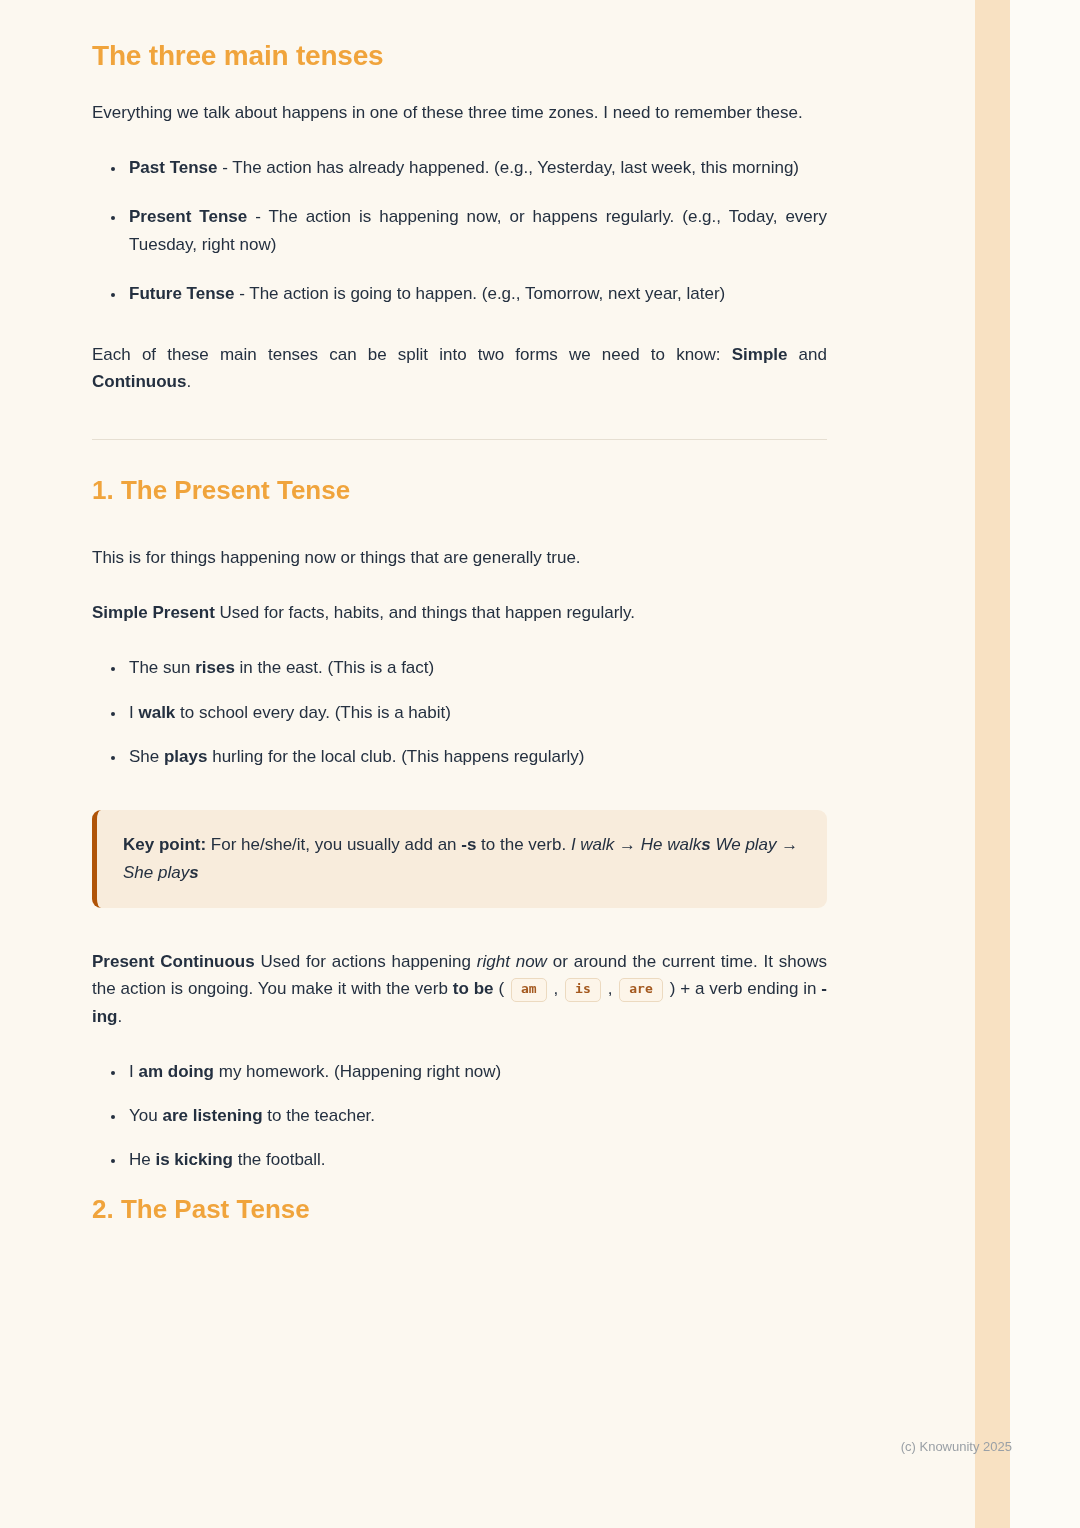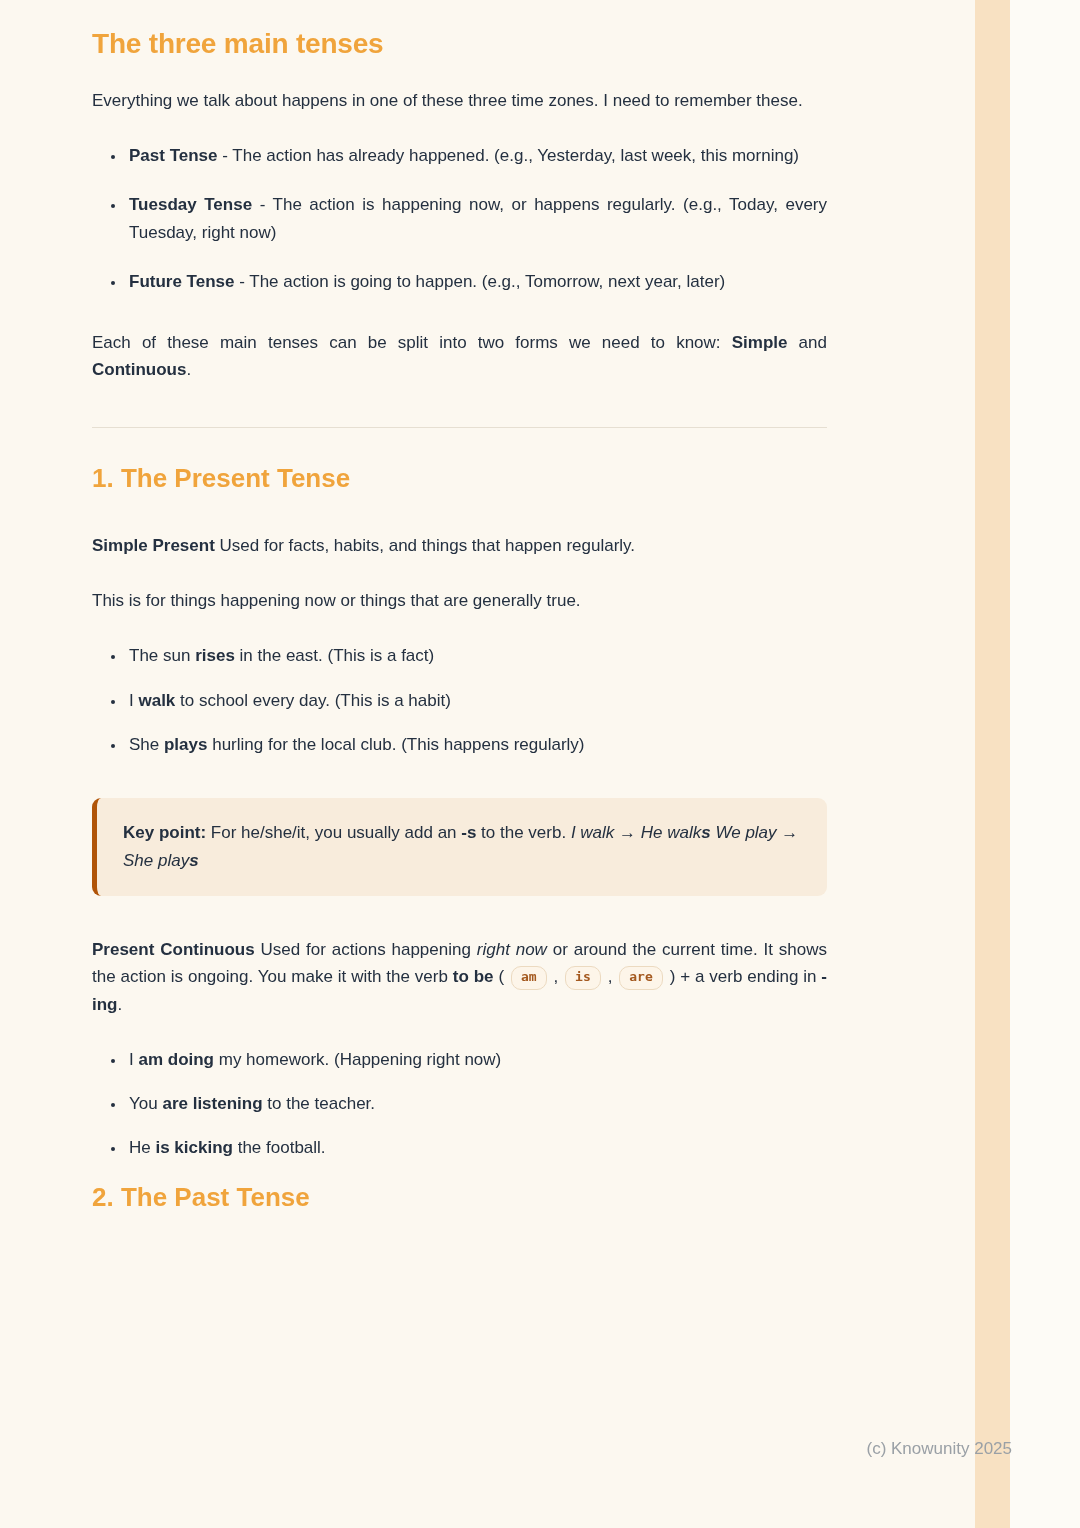--- a/index.html
+++ b/index.html
@@ -9,21 +9,21 @@
     --code-bg:#fdf5e9; --code-border:#ecdac0; --watermark:#9aa0a6;
   }
   html,body{margin:0;padding:0;}
   .page{
     position:relative; width:1080px; height:1528px; overflow:hidden;
     background:var(--page-bg); color:var(--body-text);
     font-family:"Liberation Sans", sans-serif; font-size:17px;
   }
   .edge-gutter{position:absolute; top:0; right:0; width:70px; height:100%; background:var(--gutter); z-index:1;}
   .edge-stripe{position:absolute; top:0; right:70px; width:35px; height:100%; background:var(--stripe); z-index:2;}
-  .content{position:relative; z-index:2; width:735px; margin-left:92px; padding-top:26px;}
+  .content{position:relative; z-index:2; width:735px; margin-left:92px; padding-top:38px;}
   .h2{font-size:28px; line-height:1.25; font-weight:700; color:var(--accent); margin:0 0 26px; letter-spacing:-0.2px;}
   .h2.second{margin-bottom:30px;}
   .h3{font-size:26px; line-height:1.3; font-weight:700; color:var(--accent); margin:0 0 36px;}
   .h3.last{margin:20px 0 0;}
   .para{margin:0 0 28px; line-height:1.6; text-align:justify;}
   .bullets{list-style:disc; margin:16px 0 34px; padding-left:34px;}
   .bullet{margin-bottom:22px; line-height:1.6; text-align:justify; padding-left:3px;}
   .bullet::marker{color:var(--body-text); font-size:0.8em;}
   .bullets.tight{margin:0 0 34px;}
   .bullets.tight .bullet{margin-bottom:17px;}
@@ -32,54 +32,54 @@
   .callout{
     background:var(--callout-bg); border-left:5px solid var(--callout-border);
     border-radius:9px; padding:21px 26px; margin:40px 0 40px;
   }
   .callout-text{margin:0; line-height:1.65;}
   .rt-b{font-weight:700;}
   .rt-i{font-style:italic;}
   .code-chip{
     font-family:"DejaVu Sans Mono", monospace; font-size:13px; font-weight:700;
     color:var(--code-text); background:var(--code-bg); border:1px solid var(--code-border);
-    border-radius:10px; padding:2px 9px 3px; margin:0 2px; display:inline-block;
+    border-radius:5px; padding:2px 9px 3px; margin:0 2px; display:inline-block;
     line-height:1.25; vertical-align:1px; font-style:normal;
   }
-  .watermark{position:absolute; top:1439px; right:68px; z-index:3; font-size:17px; color:var(--watermark);}
+  .watermark{position:absolute; top:1439px; right:68px; z-index:3; font-size:13px; color:var(--watermark);}
 </style>
 </head>
 <body>
 
 <div class="page">
   <div class="edge-gutter"></div>
   <div class="edge-stripe"></div>
 
   <main class="content">
 
     <h2 class="h2">The three main tenses</h2>
 
     <p class="para"><span>Everything we talk about happens in one of these three time zones. I need to remember these.</span></p>
 
     <ul class="bullets">
       <li class="bullet"><span class="rt-b">Past Tense</span><span> - The action has already happened. (e.g., Yesterday, last week, this morning)</span></li>
-      <li class="bullet"><span class="rt-b">Tuesday Tense</span><span> - The action is happening now, or happens regularly. (e.g., Today, every Tuesday, right now)</span></li>
+      <li class="bullet"><span class="rt-b">Present Tense</span><span> - The action is happening now, or happens regularly. (e.g., Today, every Tuesday, right now)</span></li>
       <li class="bullet"><span class="rt-b">Future Tense</span><span> - The action is going to happen. (e.g., Tomorrow, next year, later)</span></li>
     </ul>
 
     <p class="para"><span>Each of these main tenses can be split into two forms we need to know: </span><span class="rt-b">Simple</span><span> and </span><span class="rt-b">Continuous</span><span>.</span></p>
 
     <hr class="divider">
 
 
     <h3 class="h3">1. The Present Tense</h3>
 
+    <p class="para"><span>This is for things happening now or things that are generally true.</span></p>
+
     <p class="para"><span class="rt-b">Simple Present</span><span> Used for facts, habits, and things that happen regularly.</span></p>
-
-    <p class="para"><span>This is for things happening now or things that are generally true.</span></p>
 
     <ul class="bullets tight">
       <li class="bullet"><span>The sun </span><span class="rt-b">rises</span><span> in the east. (This is a fact)</span></li>
       <li class="bullet"><span>I </span><span class="rt-b">walk</span><span> to school every day. (This is a habit)</span></li>
       <li class="bullet"><span>She </span><span class="rt-b">plays</span><span> hurling for the local club. (This happens regularly)</span></li>
     </ul>
 
     <aside class="callout">
       <p class="callout-text"><span class="rt-b">Key point:</span><span> For he/she/it, you usually add an </span><span class="rt-b">-s</span><span> to the verb. </span><span class="rt-i">I walk → He walk</span><span class="rt-b rt-i">s</span><span class="rt-i"> </span><span class="rt-i">We play → She play</span><span class="rt-b rt-i">s</span></p>
     </aside>

